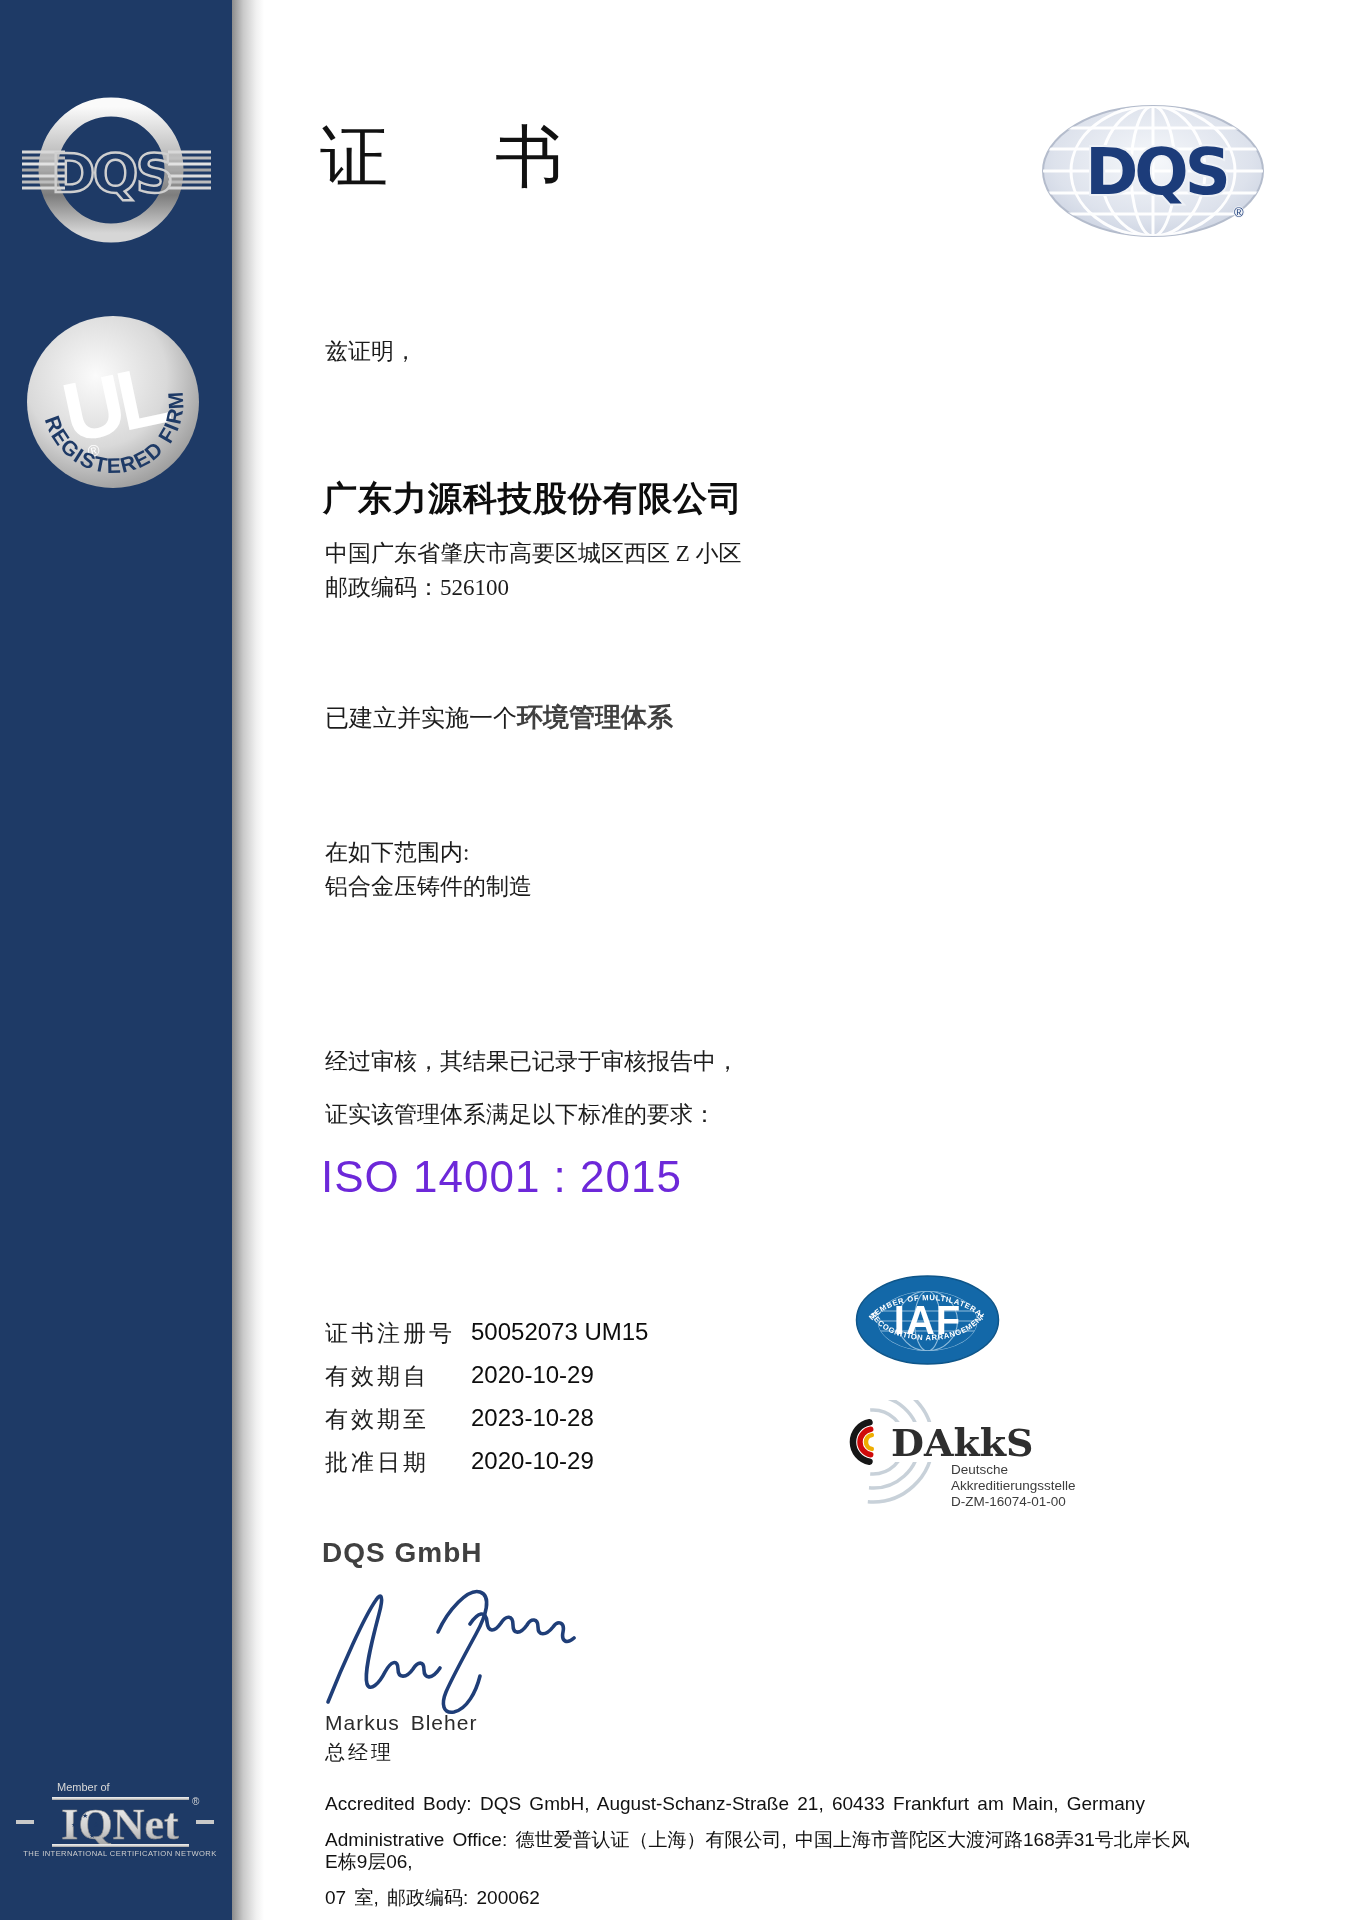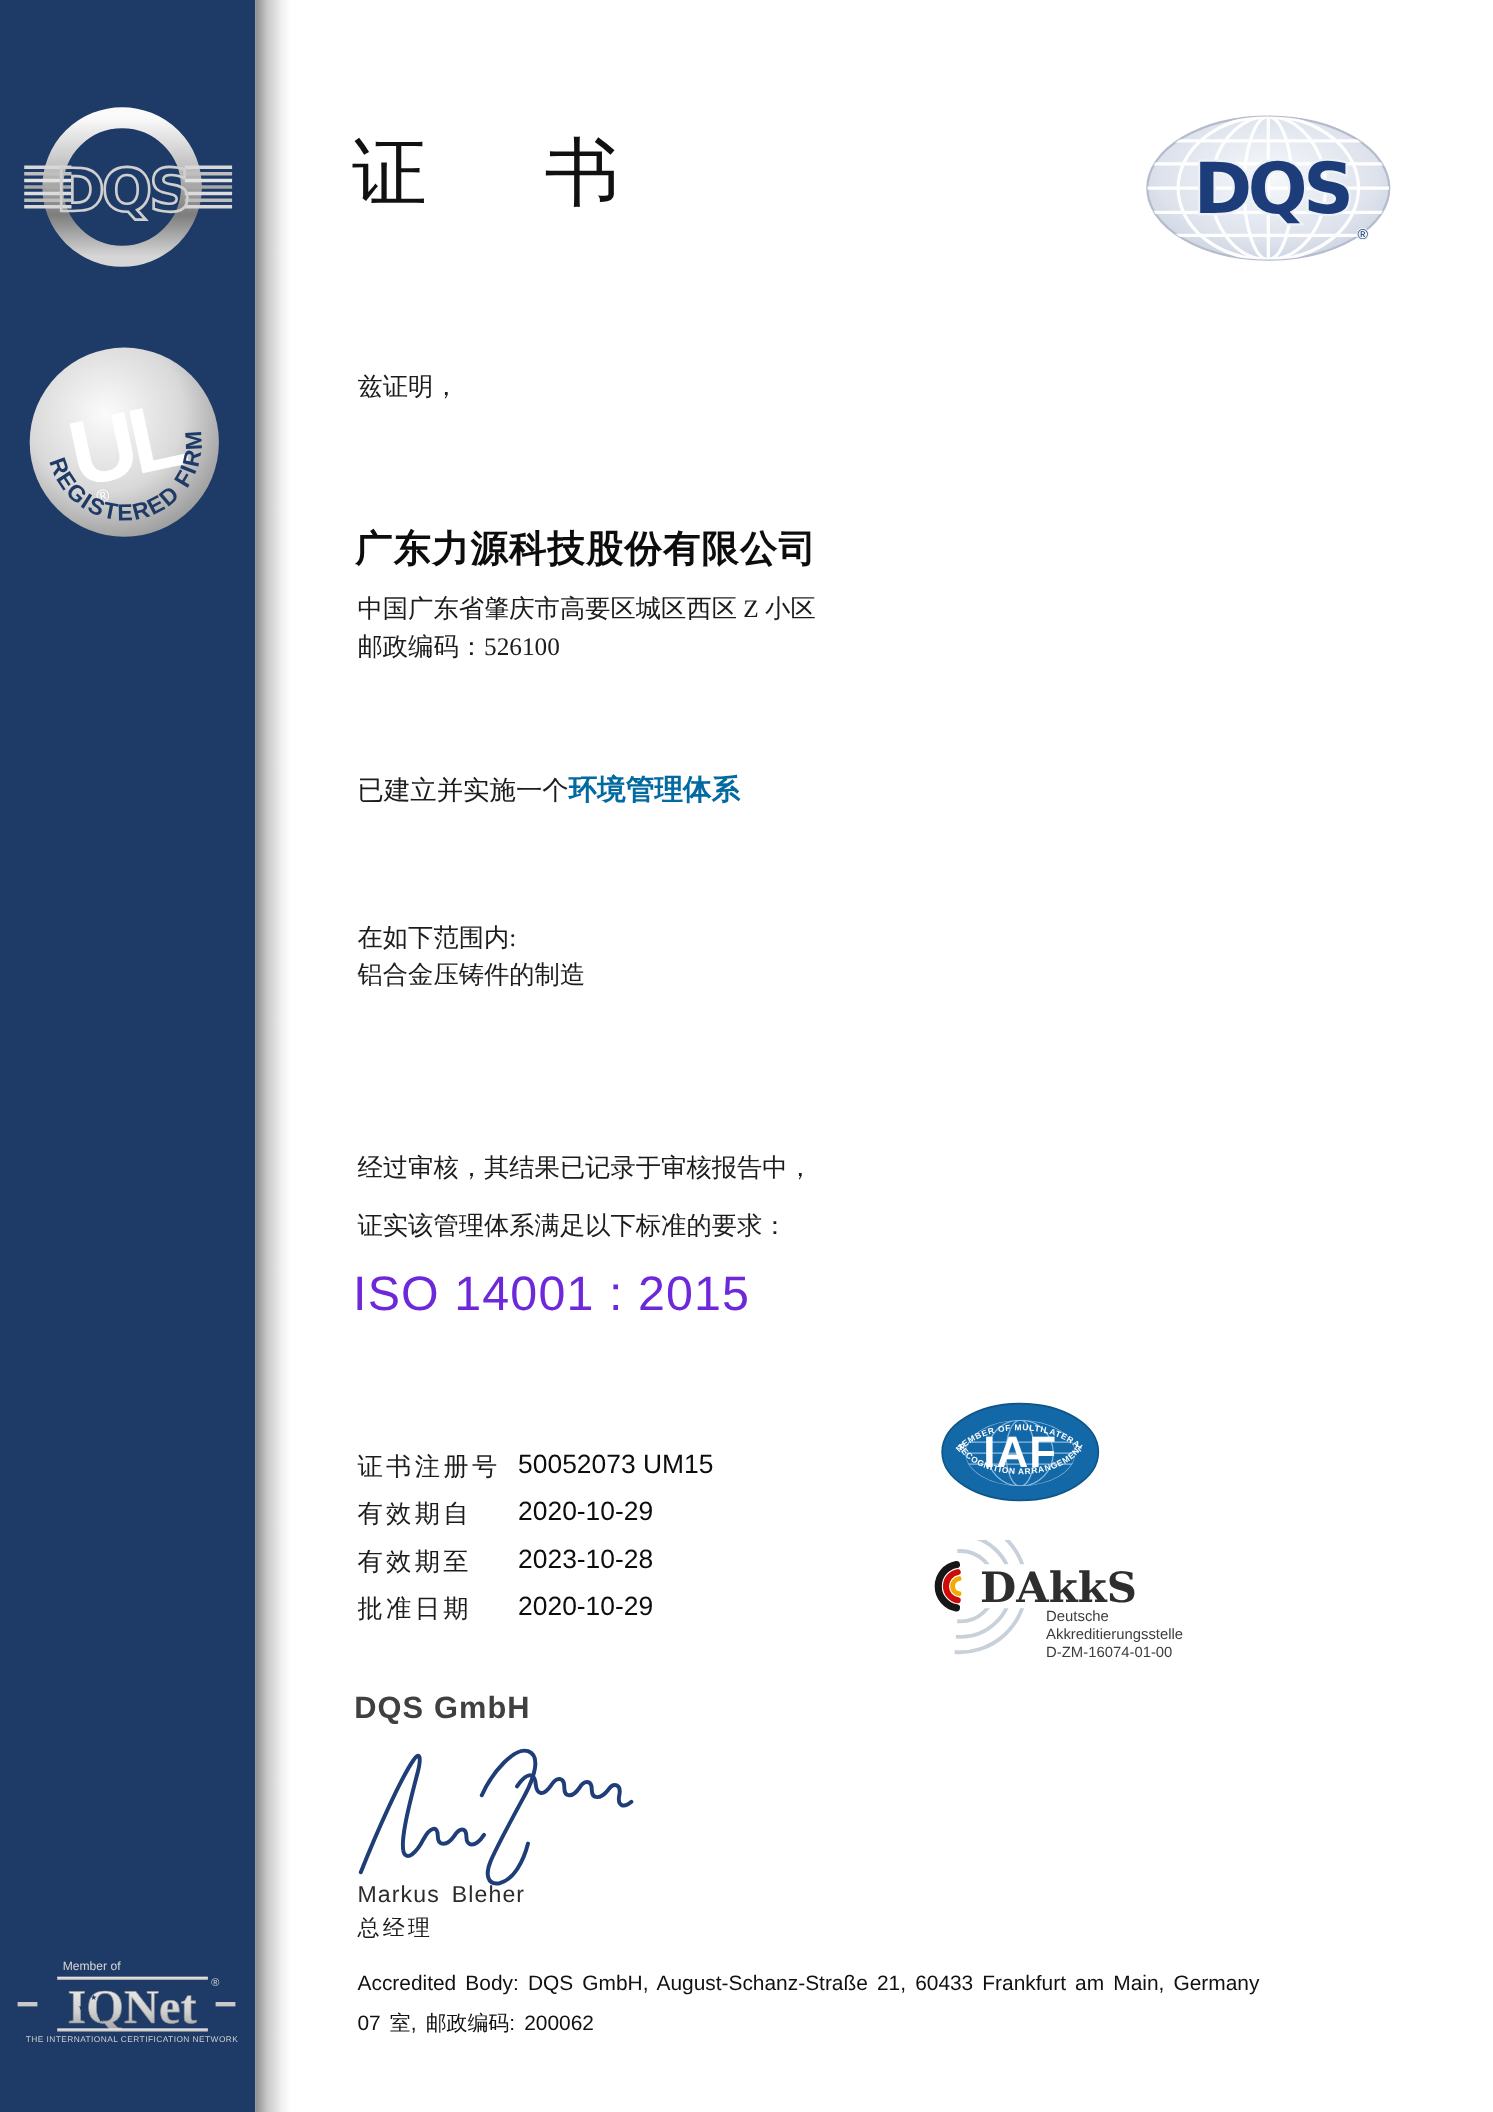--- a/index.html
+++ b/index.html
@@ -22,21 +22,21 @@
   .logo-iqnet{position:absolute;left:10px;top:1778px;}
   
   .abs{position:absolute;margin:0;}
   .cert-title{left:320px;top:112px;font-size:68px;font-weight:400;color:#111;word-spacing:86px;letter-spacing:2px;}
   .dqs-globe{position:absolute;left:1040px;top:101px;}
   .certify{left:325px;top:336px;font-size:23px;}
   .company-name{left:323px;top:476px;font-size:34px;font-family:var(--sans);font-weight:700;letter-spacing:1px;color:#0d0d0d;}
   .address{left:325px;top:538px;font-size:23px;}
   .postal{left:325px;top:572px;font-size:23px;}
   .ems-line{left:325px;top:700px;font-size:24px;}
-  .ems-line .ems-bold{font-family:var(--sans);font-weight:700;font-size:26px;color:#0369a1;}
+  .ems-line .ems-bold{font-family:var(--sans);font-weight:700;font-size:26px;color:#404040;}
   .scope-label{left:325px;top:837px;font-size:23px;}
   .scope-text{left:325px;top:871px;font-size:23px;}
   .audit-1{left:325px;top:1046px;font-size:23px;}
   .audit-2{left:325px;top:1079px;font-size:23px;margin-top:20px;}
   .standard{left:321px;top:1152px;font-size:44px;font-family:var(--sans);font-weight:400;color:#6d28d9;letter-spacing:1px;}
   .details{position:absolute;left:325px;top:1318px;}
   .details .row{display:grid;grid-template-columns:146px auto;height:43px;align-items:start;}
   .details .lbl{font-family:var(--serif);font-size:23px;letter-spacing:3px;}
   .details .val{font-family:Liberation Sans, sans-serif;font-size:24px;color:#0d0d0d;}
   .logo-iaf{position:absolute;left:855px;top:1274px;}
@@ -255,17 +255,18 @@
                  C 211 36 218 36 218 45 C 218 54 226 54 233 45
                  C 238 38 245 40 243 50 C 241 60 247 62 254 56"></path>
       </g>
     </svg>
 
     <p class="abs signer-name">Markus Bleher</p>
     <p class="abs signer-title">总经理</p>
 
     <footer class="footer">
       <p>Accredited Body: DQS GmbH, August-Schanz-Straße 21, 60433 Frankfurt am Main, Germany</p>
+      <p>Administrative Office: 德世爱普认证（上海）有限公司, 中国上海市普陀区大渡河路168弄31号北岸长风E栋9层06,</p>
       <p>07 室, 邮政编码: 200062</p>
     </footer>
 
   </main>
 </div>
 
 </body></html>

